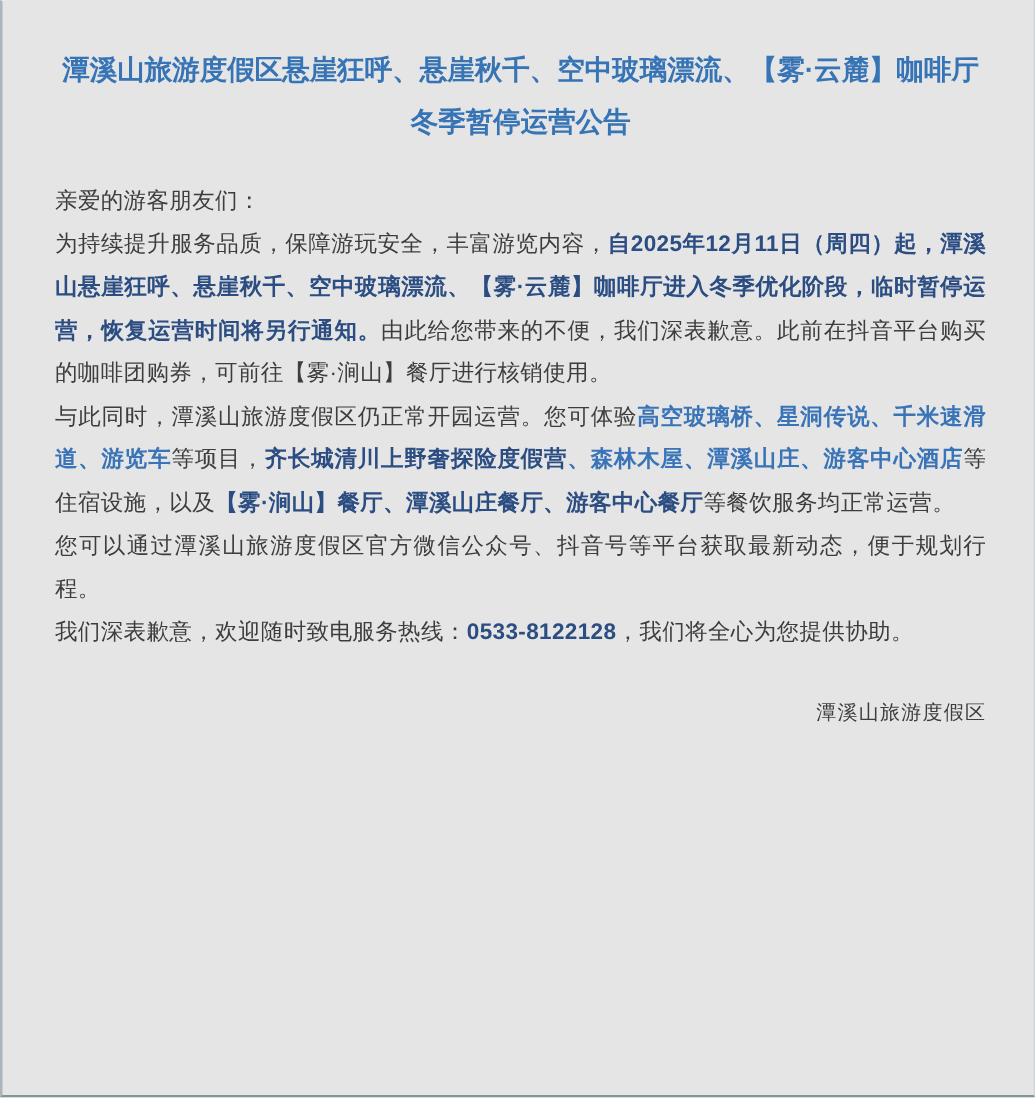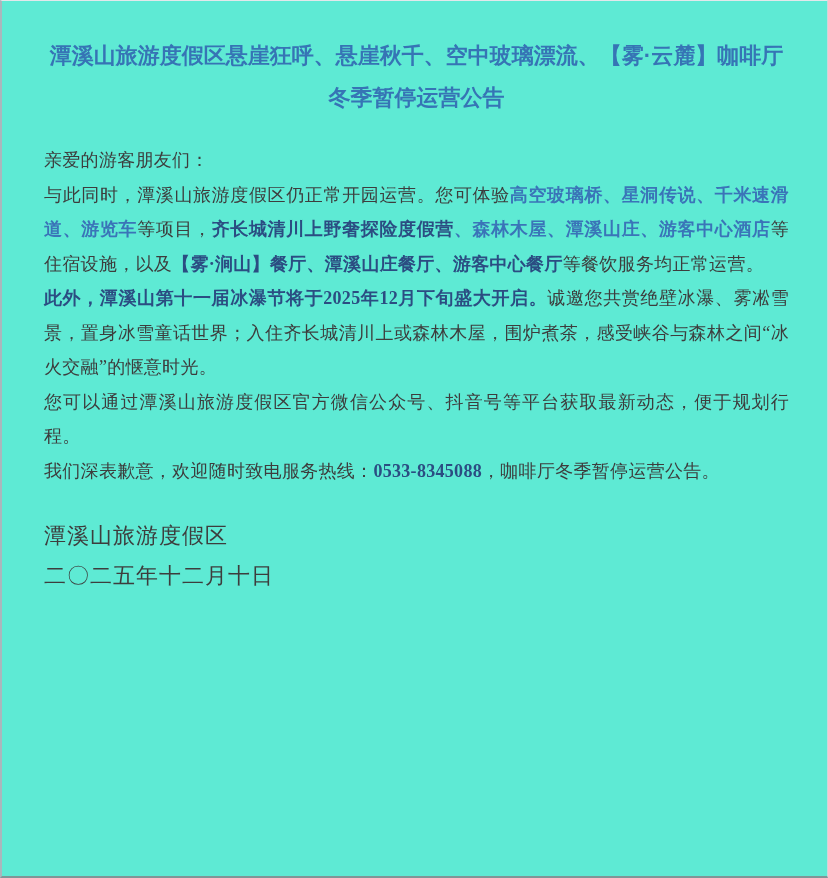--- a/index.html
+++ b/index.html
@@ -6,21 +6,21 @@
     margin: 0;
     padding: 0;
     background: #ffffff;
     font-family: "Liberation Sans", "DejaVu Sans", sans-serif;
   }
   .page {
     position: relative;
     width: 828px;
     height: 878px;
     box-sizing: border-box;
-    background: #5eead4;
+    background: #e5e5e5;
     border-left: 2px solid #aab6bc;
     border-right: 1px solid #ccd5da;
     border-top: 1px solid #e3e8eb;
     border-bottom: 2px solid #7f9697;
     padding: 26px 38px 0 42px;
     overflow: hidden;
   }
   .title {
     font-size: 22px;
     font-weight: bold;
@@ -34,52 +34,51 @@
     margin-top: 14px;
   }
   .para {
     margin: 0;
     font-size: 18px;
     line-height: 34.5px;
     color: var(--body-text, #3d3d3d);
     text-align: justify;
     text-justify: inter-ideograph;
     letter-spacing: 0.3px;
-    font-family: Liberation Serif, serif;
   }
   .seg-normal {
     color: var(--body-text, #3d3d3d);
   }
   .seg-bold-navy {
     color: var(--bold-navy, #2b4d82);
     font-weight: bold;
   }
   .seg-bold-blue {
     color: var(--bold-blue, #3a74b8);
     font-weight: bold;
   }
   .signature {
     margin-top: 28px;
-    font-size: 22px;
+    text-align: right;
+    font-size: 16px;
     line-height: 40px;
     color: var(--body-text, #3d3d3d);
     letter-spacing: 1px;
   }
 </style>
 </head>
 <body>
 
 <div class="page" style="--title-blue: #3674b5; --body-text: #3d3d3d; --bold-navy: #2b4d82; --bold-blue: #3a74b8; border-bottom-color: rgb(127, 150, 151);">
   <h1 class="title">潭溪山旅游度假区悬崖狂呼、悬崖秋千、空中玻璃漂流、【雾·云麓】咖啡厅冬季暂停运营公告</h1>
 
   <div class="body-block">
       <p class="para"><span class="seg-normal">亲爱的游客朋友们：</span></p>
+      <p class="para"><span class="seg-normal">为持续提升服务品质，保障游玩安全，丰富游览内容，</span><span class="seg-bold-navy">自2025年12月11日（周四）起，潭溪山悬崖狂呼、悬崖秋千、空中玻璃漂流、【雾·云麓】咖啡厅进入冬季优化阶段，临时暂停运营，恢复运营时间将另行通知。</span><span class="seg-normal">由此给您带来的不便，我们深表歉意。此前在抖音平台购买的咖啡团购券，可前往【雾·涧山】餐厅进行核销使用。</span></p>
       <p class="para"><span class="seg-normal">与此同时，潭溪山旅游度假区仍正常开园运营。您可体验</span><span class="seg-bold-blue">高空玻璃桥、星洞传说、千米速滑道、游览车</span><span class="seg-normal">等项目，</span><span class="seg-bold-navy">齐长城清川上野奢探险度假营</span><span class="seg-bold-blue">、森林木屋、潭溪山庄、游客中心酒店</span><span class="seg-normal">等住宿设施，以及</span><span class="seg-bold-navy">【雾·涧山】餐厅、潭溪山庄餐厅、游客中心餐厅</span><span class="seg-normal">等餐饮服务均正常运营。</span></p>
-      <p class="para"><span class="seg-bold-navy">此外，潭溪山第十一届冰瀑节将于2025年12月下旬盛大开启。</span><span class="seg-normal">诚邀您共赏绝壁冰瀑、雾凇雪景，置身冰雪童话世界；入住齐长城清川上或森林木屋，围炉煮茶，感受峡谷与森林之间“冰火交融”的惬意时光。</span></p>
       <p class="para"><span class="seg-normal">您可以通过潭溪山旅游度假区官方微信公众号、抖音号等平台获取最新动态，便于规划行程。</span></p>
-      <p class="para"><span class="seg-normal">我们深表歉意，欢迎随时致电服务热线：</span><span class="seg-bold-navy">0533-8345088</span><span class="seg-normal">，咖啡厅冬季暂停运营公告。</span></p>
+      <p class="para"><span class="seg-normal">我们深表歉意，欢迎随时致电服务热线：</span><span class="seg-bold-navy">0533-8122128</span><span class="seg-normal">，我们将全心为您提供协助。</span></p>
     </div>
 
   <div class="signature">
     <div>潭溪山旅游度假区</div>
-    <div>二〇二五年十二月十日</div>
   </div>
 </div>
 
 </body></html>

